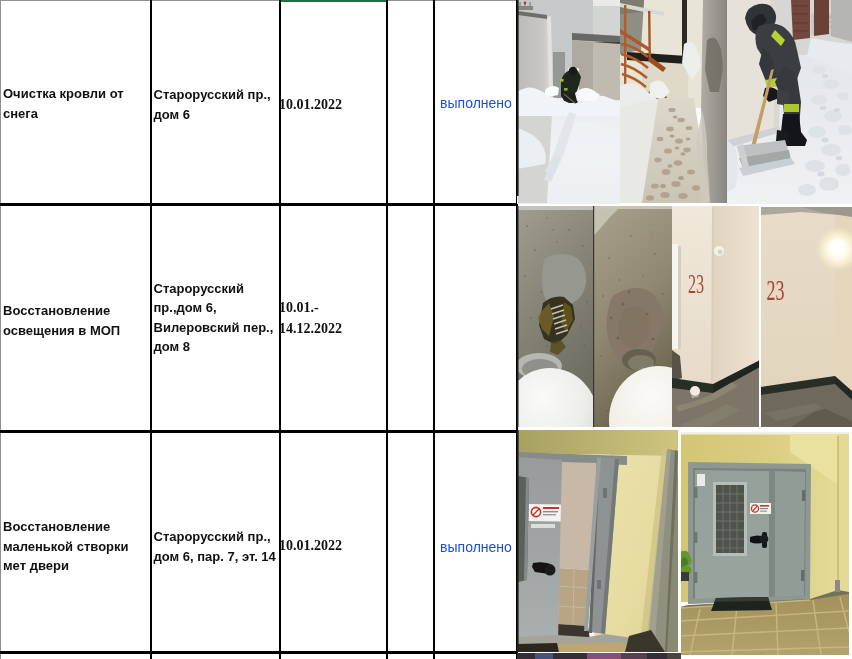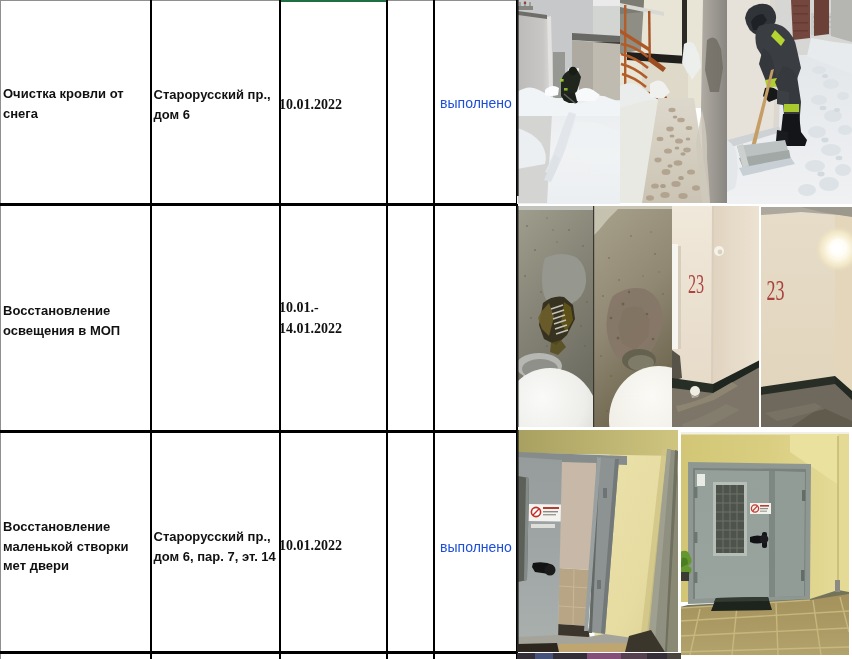--- a/index.html
+++ b/index.html
@@ -44,23 +44,27 @@
   <div class="abs c1" style="left:153.5px;top:85.1px;width:125px">Старорусский пр.,
 дом 6</div>
 
   <div class="abs dt" style="left:279px;top:94.7px;width:106px">10.01.2022</div>
 
   <div class="abs st" style="left:434px;top:93.9px;width:84px">выполнено</div>
 
   <div class="abs c1" style="left:3px;top:301px;width:145px">Восстановление
 освещения в МОП</div>
 
+  <div class="abs c1" style="left:153.5px;top:278.6px;width:125px">Старорусский
+пр.,дом 6,
+Вилеровский пер.,
+дом 8</div>
 
   <div class="abs dt" style="left:279px;top:298px;width:106px">10.01.-
-14.01.2022</div>
+14.12.2022</div>
 
 
   <div class="abs c1" style="left:3px;top:517.2px;width:145px">Восстановление
 маленькой створки
 мет двери</div>
 
   <div class="abs c1" style="left:153.5px;top:527px;width:127px">Старорусский пр.,
 дом 6, пар. 7, эт. 14</div>
 
   <div class="abs dt" style="left:279px;top:536.3px;width:106px">10.01.2022</div>

